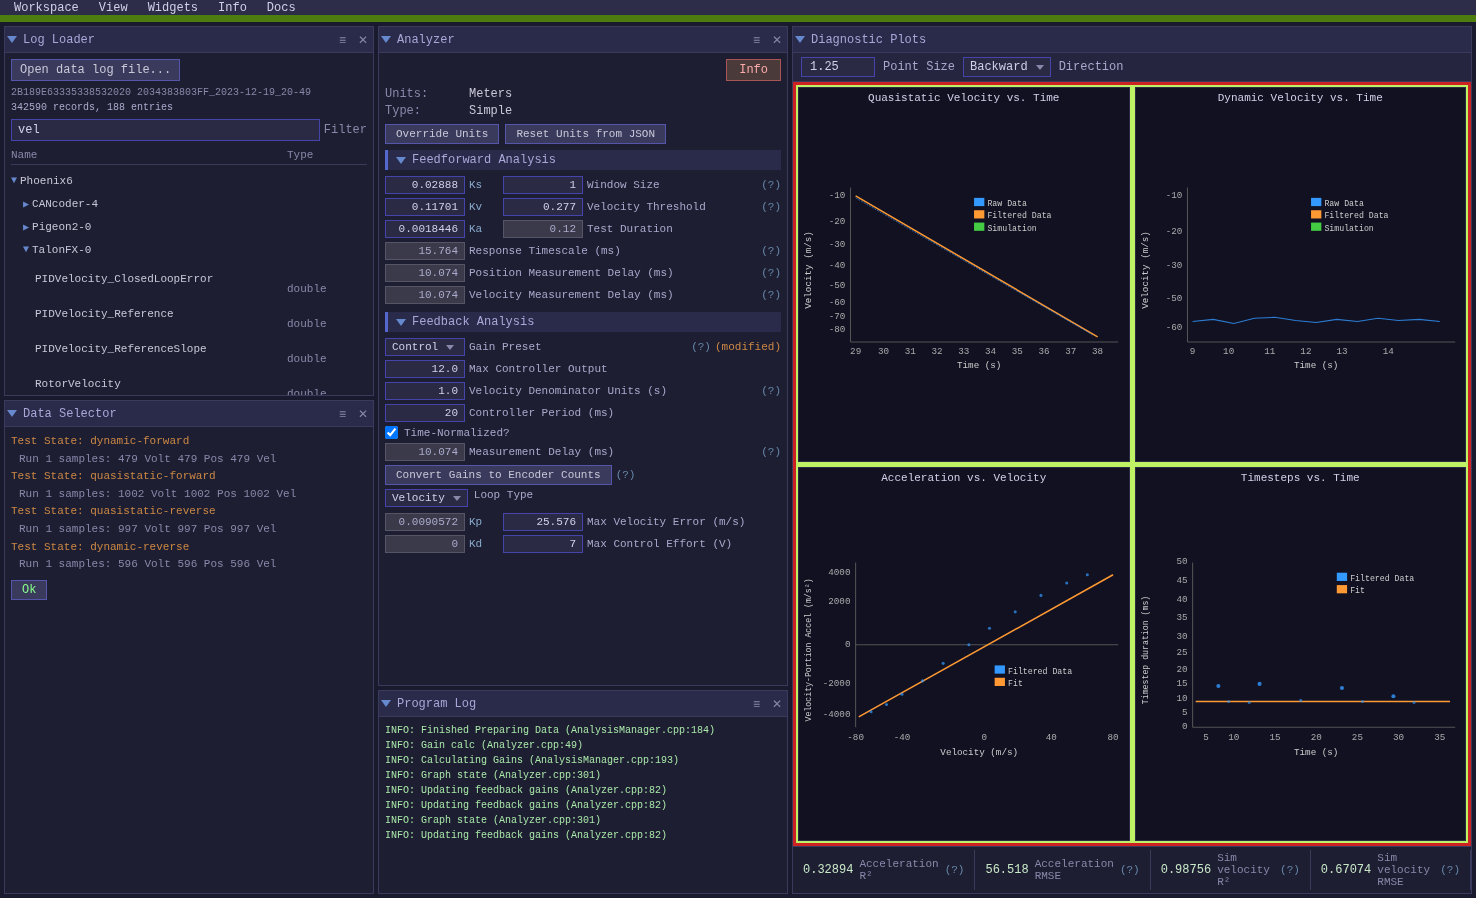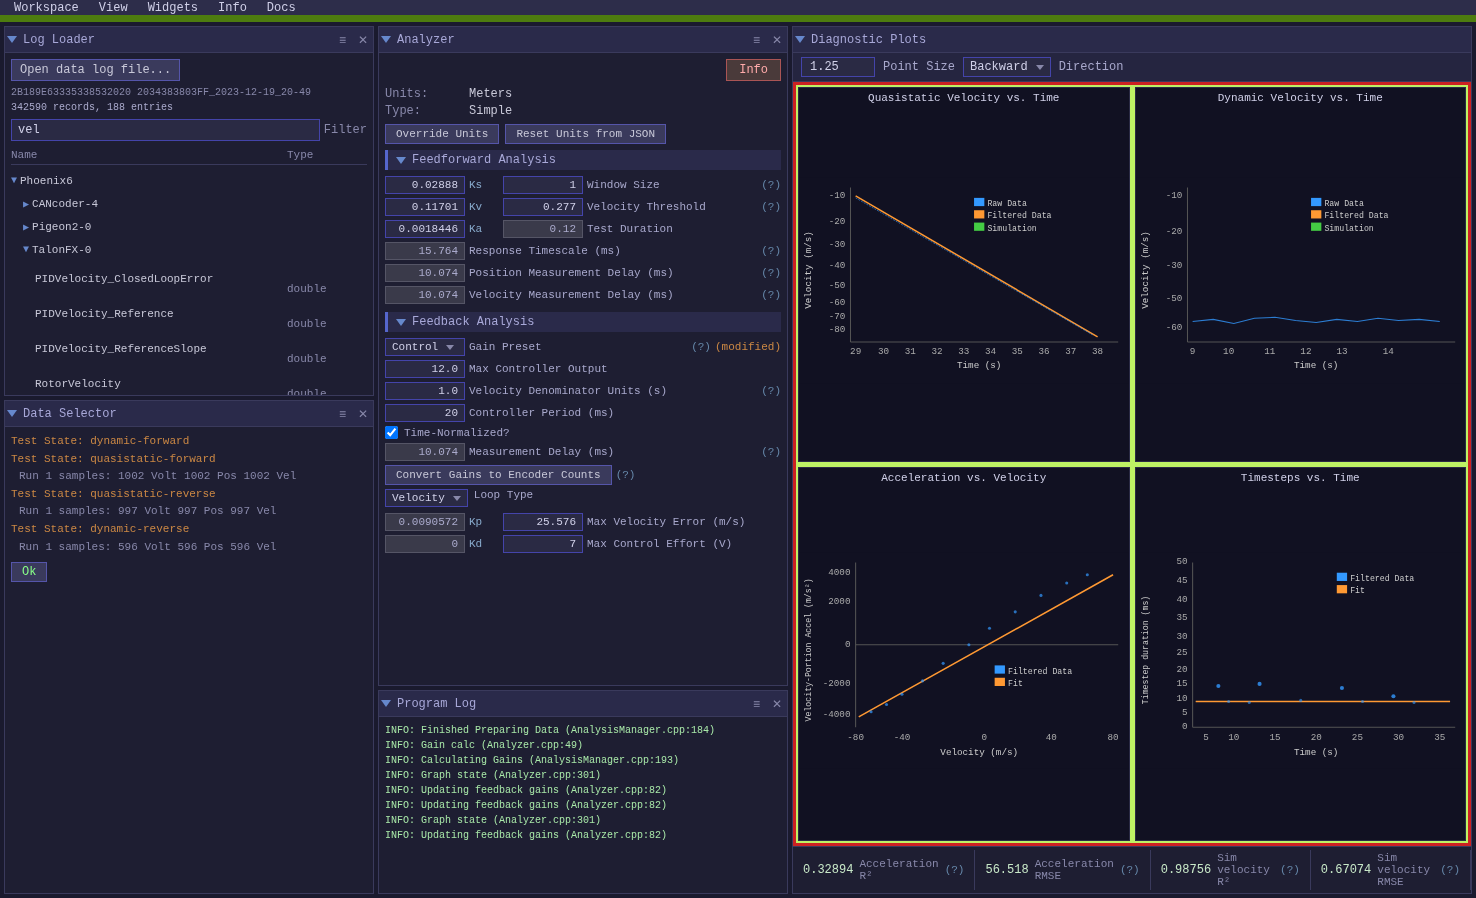--- a/index.html
+++ b/index.html
@@ -540,20 +540,21 @@
           <span>Data Selector</span>
         </div>
         <div class="panel-controls">
           <button class="panel-btn">≡</button>
           <button class="panel-btn">✕</button>
         </div>
       </div>
       <div class="data-selector-content">
         <div>
           <div class="data-state-label">Test State: dynamic-forward</div>
+          <div class="data-run-info">Run 1 samples: 479 Volt 479 Pos 479 Vel</div>
         </div>
         <div>
           <div class="data-state-label">Test State: quasistatic-forward</div>
           <div class="data-run-info">Run 1 samples: 1002 Volt 1002 Pos 1002 Vel</div>
         </div>
         <div>
           <div class="data-state-label">Test State: quasistatic-reverse</div>
           <div class="data-run-info">Run 1 samples: 997 Volt 997 Pos 997 Vel</div>
         </div>
         <div>

